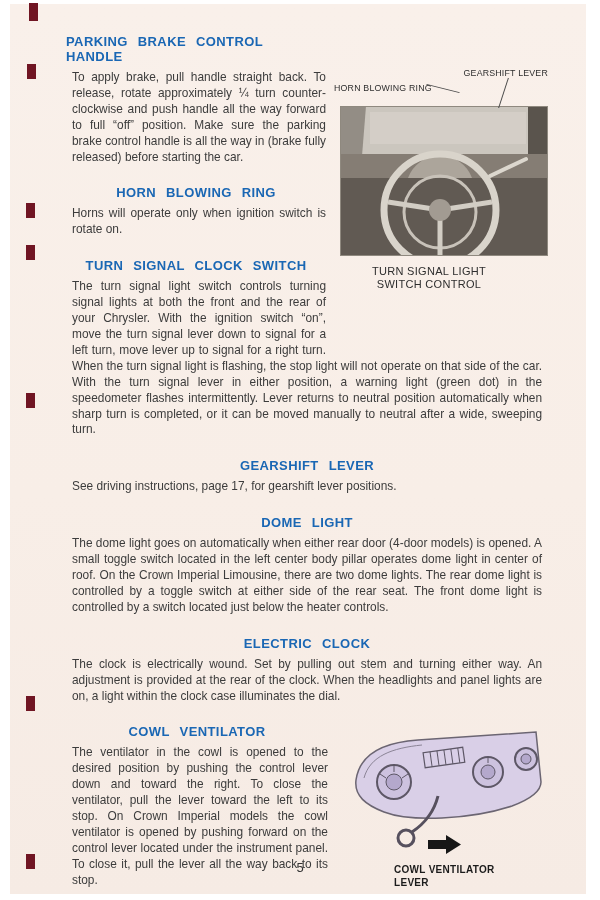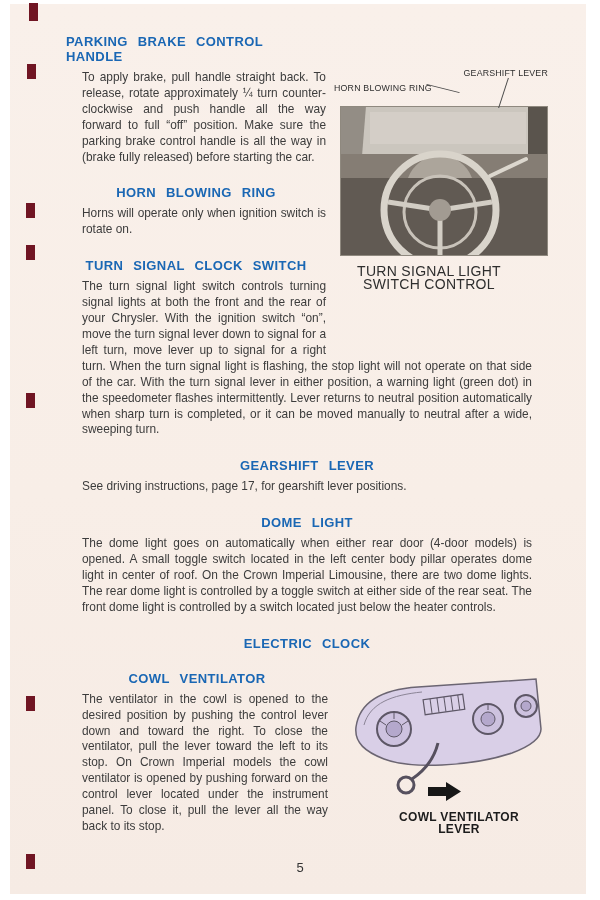--- a/index.html
+++ b/index.html
@@ -5,38 +5,38 @@
   html,body{margin:0;padding:0;background:#ffffff;}
   .page{position:relative;width:600px;height:900px;background:#ffffff;overflow:hidden;
         font-family:"Liberation Sans",sans-serif;color:#3a3a3a;}
   .sheet{position:absolute;left:10px;top:4px;right:14px;bottom:6px;
          background:linear-gradient(180deg,#f9f0ea 0%,#f8eee7 55%,#f6ebe4 100%);}
   .regmark{position:absolute;width:9px;height:15px;background:#701523;}
   .content{position:absolute;left:66px;top:34px;width:482px;}
   h2{color:#1a67b4;font-size:13px;font-weight:bold;letter-spacing:.4px;word-spacing:6px;
      margin:20px 0 6px;text-align:center;}
   h2.h-left{text-align:left;margin-top:0;}
-  p{font-size:11.9px;line-height:15.9px;text-align:justify;margin:0 16px 5px;color:#3c3c3c;}
+  p{font-size:11.9px;line-height:15.9px;text-align:justify;margin:0 6px 5px;color:#3c3c3c;}
 
   
   .fig-steering{float:right;width:208px;margin:34px 0 58px 14px;position:relative;}
   .callouts{position:relative;height:38px;font-size:8.8px;color:#2e2e2e;letter-spacing:.2px;}
   .callout-gearshift{position:absolute;right:0;top:0;}
   .callout-horn{position:absolute;left:-6px;top:15px;}
   .cline{position:absolute;background:#4a4a4a;}
   .cline-gearshift{right:44px;top:10px;width:1px;height:30px;transform:skewX(-18deg);}
   .cline-horn{left:86px;top:20px;width:34px;height:1px;transform:rotate(14deg);}
   .photo-frame{width:208px;height:150px;background:#b5afa7;box-shadow:0 0 0 1px #9a948c inset;}
-  .fig-cap{font-size:14px;line-height:12.5px;letter-spacing:.3px;color:#2e2e2e;
+  .fig-cap{font-size:11px;line-height:12.5px;letter-spacing:.3px;color:#2e2e2e;
            text-align:center;width:150px;margin:9px 0 0 14px;}
 
   
   .fig-cowl{float:right;width:208px;margin:4px 0 0 12px;position:relative;}
-  .fig-cap-bold{font-size:12px;line-height:12.5px;font-weight:bold;letter-spacing:.3px;
-                color:#1c1c1c;text-align:center;width:130px;margin:0 24px 0 auto;}
+  .fig-cap-bold{font-size:10px;line-height:12.5px;font-weight:bold;letter-spacing:.3px;
+                color:#1c1c1c;text-align:left;width:130px;margin:0 24px 0 auto;}
 
   .page-num{position:absolute;left:0;right:0;top:860px;text-align:center;
             font-size:13px;color:#333;}
 </style>
 </head>
 <body>
 
 <div class="page">
   <div class="sheet"></div>
 
@@ -91,20 +91,21 @@
       <p>The turn signal light switch controls turning signal lights at both the front and the rear of your Chrysler. With the ignition switch “on”, move the turn signal lever down to signal for a left turn, move lever up to signal for a right turn. When the turn signal light is flashing, the stop light will not operate on that side of the car. With the turn signal lever in either position, a warning light (green dot) in the speedometer flashes intermittently. Lever returns to neutral position automatically when sharp turn is completed, or it can be moved manually to neutral after a wide, sweeping turn.</p>
     </div>
 
     <h2>GEARSHIFT LEVER</h2>
     <p>See driving instructions, page 17, for gearshift lever positions.</p>
 
     <h2>DOME LIGHT</h2>
     <p>The dome light goes on automatically when either rear door (4-door models) is opened. A small toggle switch located in the left center body pillar operates dome light in center of roof. On the Crown Imperial Limousine, there are two dome lights. The rear dome light is controlled by a toggle switch at either side of the rear seat. The front dome light is controlled by a switch located just below the heater controls.</p>
 
     <h2>ELECTRIC CLOCK</h2>
+    <p>The clock is electrically wound. Set by pulling out stem and turning either way. An adjustment is provided at the rear of the clock. When the headlights and panel lights are on, a light within the clock case illuminates the dial.</p>
 
     <div>
       <figure class="fig-cowl" style="margin:4px 0 0 12px;">
         <svg width="208" height="132" viewBox="0 0 208 132">
           <path d="M16,52 C20,24 48,14 78,12 L196,4 L201,54 C201,64 188,72 172,78 C130,92 70,94 44,84 C26,77 14,68 16,52 Z" fill="#d9cfe7" stroke="#6b6572" stroke-width="1.5"></path>
           <path d="M24,50 C30,28 52,20 82,17" fill="none" stroke="#8b8496" stroke-width="1"></path>
           <circle cx="54" cy="54" r="17" fill="#cdc2df" stroke="#5d5766" stroke-width="2"></circle>
           <circle cx="54" cy="54" r="8" fill="#b4a8cc" stroke="#5d5766" stroke-width="1"></circle>
           <line x1="54" y1="37" x2="54" y2="44" stroke="#5d5766" stroke-width="1"></line>
           <line x1="40" y1="46" x2="46" y2="50" stroke="#5d5766" stroke-width="1"></line>

